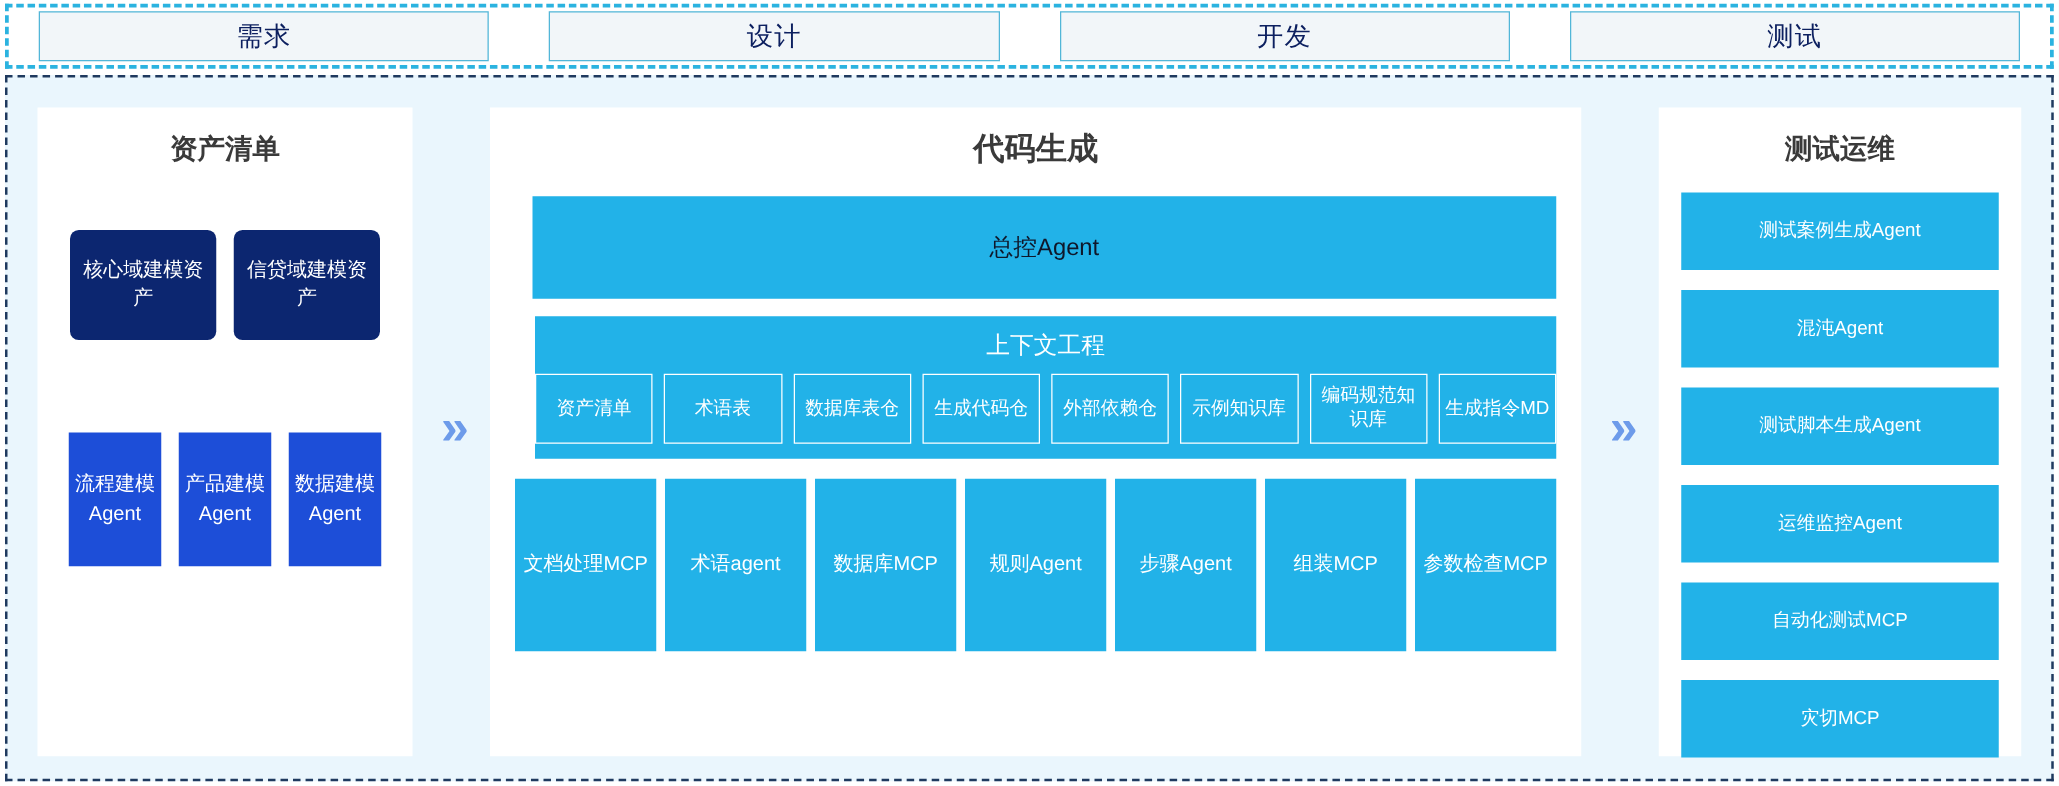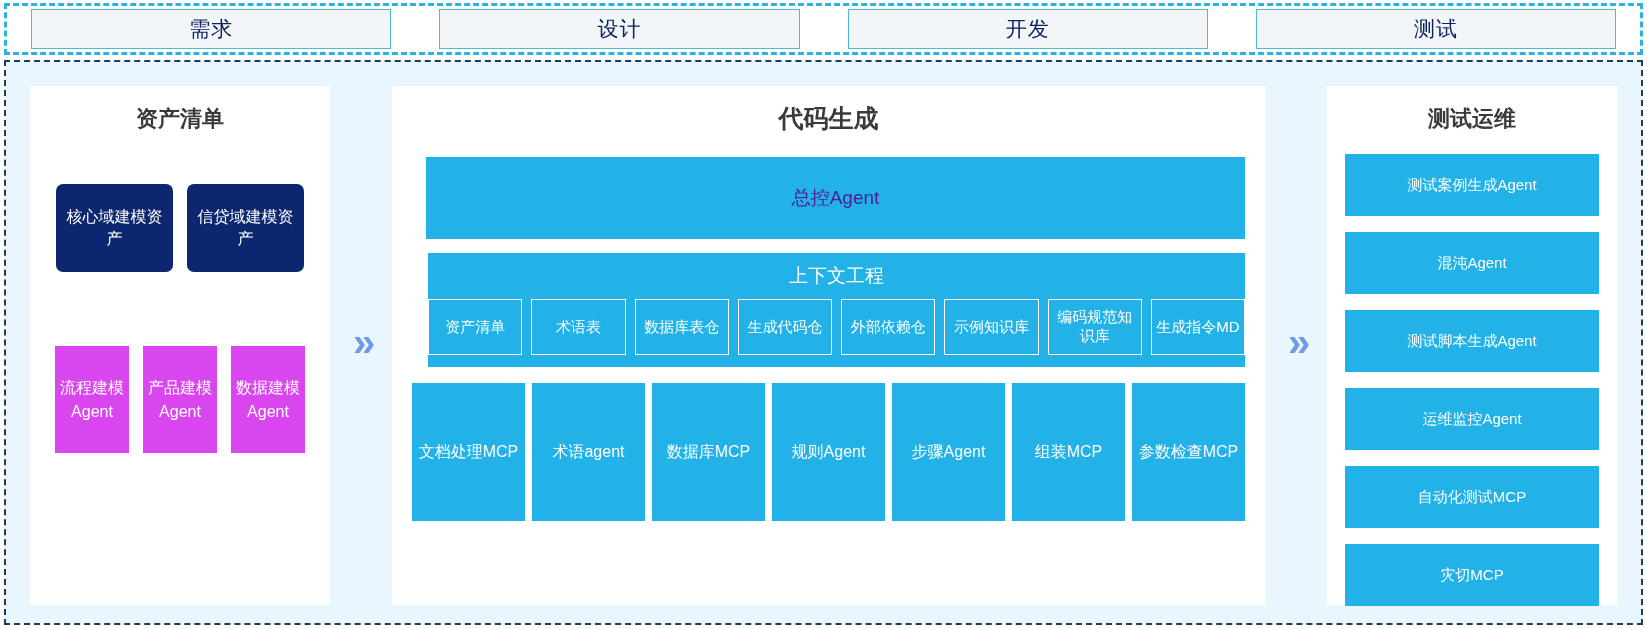--- a/index.html
+++ b/index.html
@@ -70,21 +70,21 @@
     font-size:16px;line-height:1.35;
     display:flex;align-items:center;justify-content:center;
     text-align:center;
     padding:0 6px;box-sizing:border-box;
   }
   .model-agents{
     display:flex;gap:14px;justify-content:center;margin-top:74px;
   }
   .agent-tall{
     width:74px;height:107px;
-    background:#d946ef;
+    background:#1d4ed8;
     color:#ffffff;
     font-size:16px;line-height:1.45;
     display:flex;align-items:center;justify-content:center;
     text-align:center;
   }
 
   
   .chevron{
     flex:0 0 auto;
     display:flex;align-items:center;justify-content:center;
@@ -99,21 +99,21 @@
   
   .panel-center{
     flex:1 1 auto;margin:24px 0 18px 0;
   }
   .panel-center .panel-title{margin-top:16px;font-size:25px;}
 
   .master-agent{
     margin:22px 20px 0 34px;
     height:82px;
     background:#22b2e8;
-    color:#4c1d95;
+    color:#0f172a;
     font-size:19px;
     display:flex;align-items:center;justify-content:center;
   }
   .ctx-block{
     margin:14px 20px 0 36px;
     background:#22b2e8;
     padding:10px 0 12px 0;
   }
   .ctx-title{
     text-align:center;color:#ffffff;font-size:19px;margin-bottom:10px;

